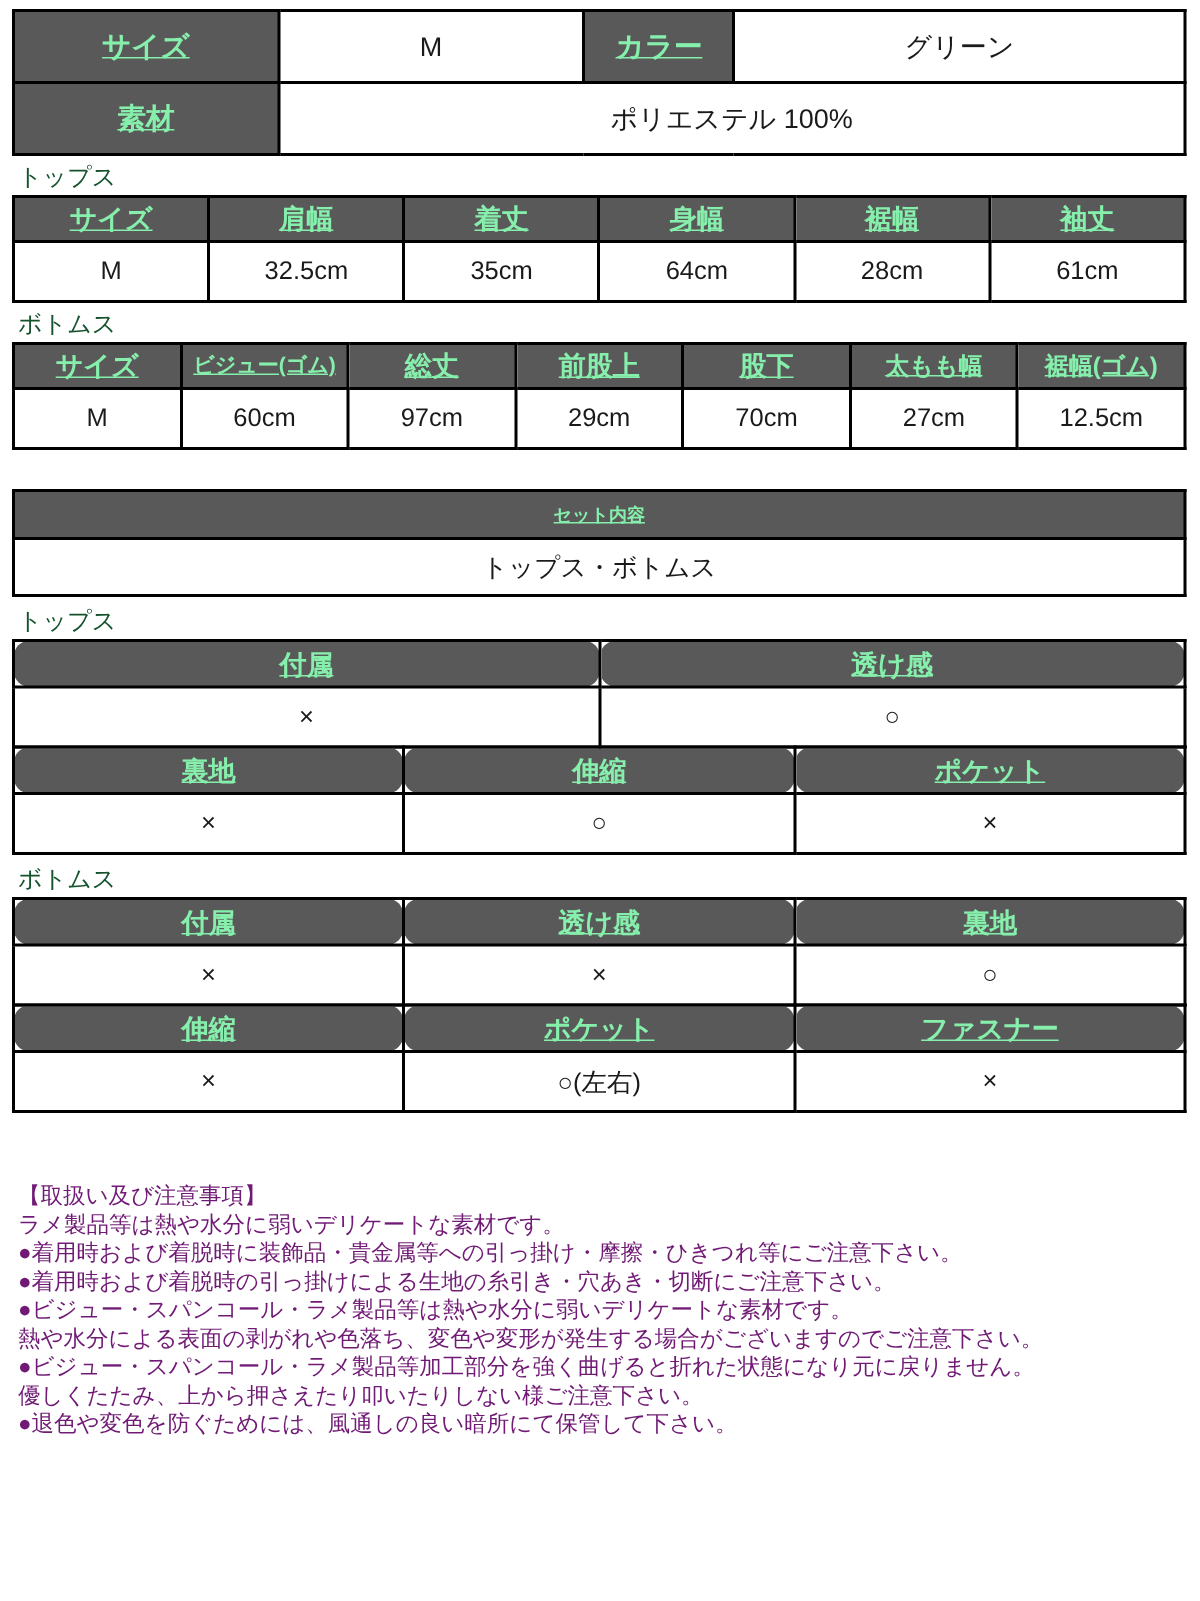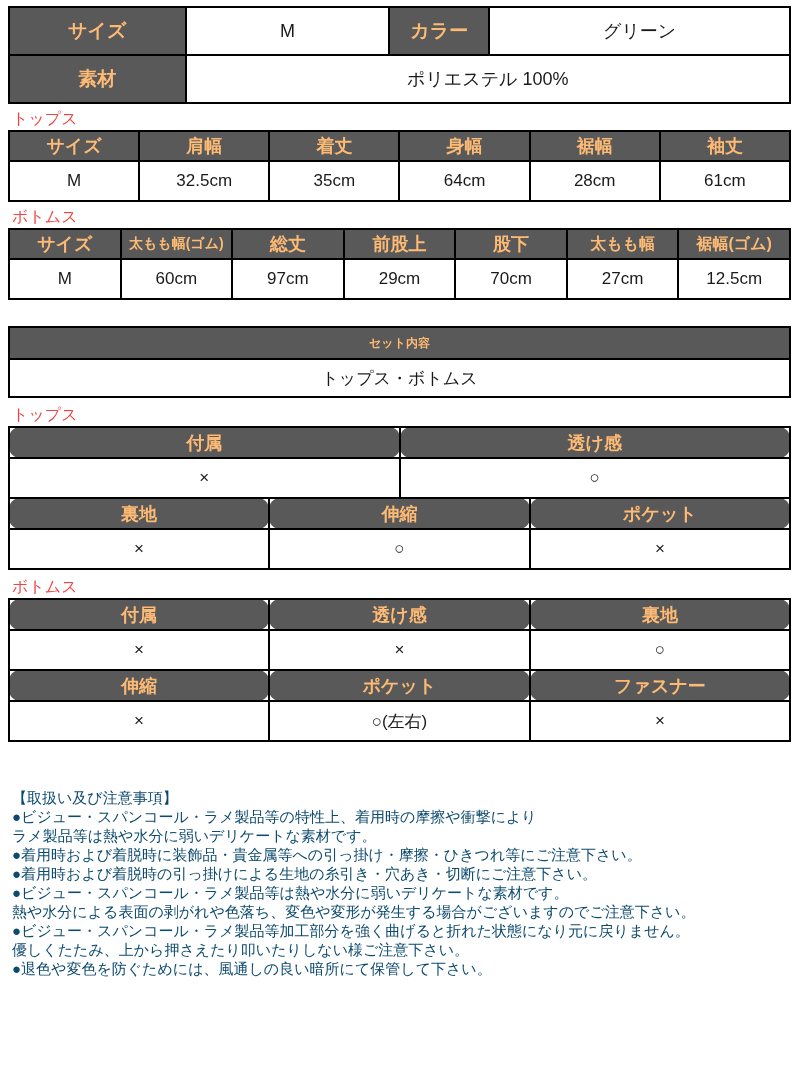--- a/index.html
+++ b/index.html
@@ -22,23 +22,24 @@
   .spec-table th, .spec-table td {
     border: 2px solid #000000;
     text-align: center;
     vertical-align: middle;
     padding: 0;
     overflow: hidden;
     white-space: nowrap;
   }
   .spec-table th {
     background: #595959;
-    color: #fdba74;
+    color: #86efac;
     font-weight: bold;
     font-size: 18px;
+    text-decoration: underline;
   }
   .spec-table td {
     background: #ffffff;
     color: #1a1a1a;
     font-weight: normal;
     font-size: 17px;
   }
   
   .t-product { margin-top: 6px; }
   .t-product th { height: 46px; font-size: 19px; }
@@ -53,30 +54,30 @@
   .t-set th { height: 30px; font-size: 12px; }
   .t-set td { height: 36px; text-align: center; }
   
   .t-feat th { height: 29px; border-radius: 11px; }
   .t-feat td { height: 38px; }
   .t-join { margin-top: -2px; }
   
   .section-label {
     margin: 5px 0 1px 12px;
     font-size: 16px;
-    color: #ef4444;
+    color: #14532d;
     line-height: 20px;
   }
   .section-label.feat { margin-top: 7px; }
   
   .notes {
     margin: 46px 14px 0 12px;
     font-size: 15px;
     line-height: 19px;
-    color: #0c4a6e;
+    color: #701a75;
   }
   .notes div { white-space: nowrap; }
 </style>
 </head>
 <body>
 
 <table class="spec-table t-product">
   <colgroup>
     <col style="width:22.6%">
       <col style="width:26.1%">
@@ -117,21 +118,21 @@
     <td>61cm</td>
   </tr>
 </tbody>
   </table>
 
 <div class="section-label">ボトムス</div>
 <table class="spec-table t-meas">
   <tbody>
       <tr>
     <th>サイズ</th>
-    <th class="small">太もも幅(ゴム)</th>
+    <th class="small">ビジュー(ゴム)</th>
     <th>総丈</th>
     <th>前股上</th>
     <th>股下</th>
     <th class="mid">太もも幅</th>
     <th class="mid">裾幅(ゴム)</th>
   </tr>
   <tr>
     <td>M</td>
     <td>60cm</td>
     <td>97cm</td>
@@ -207,21 +208,20 @@
   <tr>
     <td>×</td>
     <td>○(左右)</td>
     <td>×</td>
   </tr>
 </tbody>
   </table>
 
 <div class="notes">
   <div>【取扱い及び注意事項】</div>
-  <div>●ビジュー・スパンコール・ラメ製品等の特性上、着用時の摩擦や衝撃により</div>
   <div>ラメ製品等は熱や水分に弱いデリケートな素材です。</div>
   <div>●着用時および着脱時に装飾品・貴金属等への引っ掛け・摩擦・ひきつれ等にご注意下さい。</div>
   <div>●着用時および着脱時の引っ掛けによる生地の糸引き・穴あき・切断にご注意下さい。</div>
   <div>●ビジュー・スパンコール・ラメ製品等は熱や水分に弱いデリケートな素材です。</div>
   <div>熱や水分による表面の剥がれや色落ち、変色や変形が発生する場合がございますのでご注意下さい。</div>
   <div>●ビジュー・スパンコール・ラメ製品等加工部分を強く曲げると折れた状態になり元に戻りません。</div>
   <div>優しくたたみ、上から押さえたり叩いたりしない様ご注意下さい。</div>
   <div>●退色や変色を防ぐためには、風通しの良い暗所にて保管して下さい。</div>
 </div>
 

